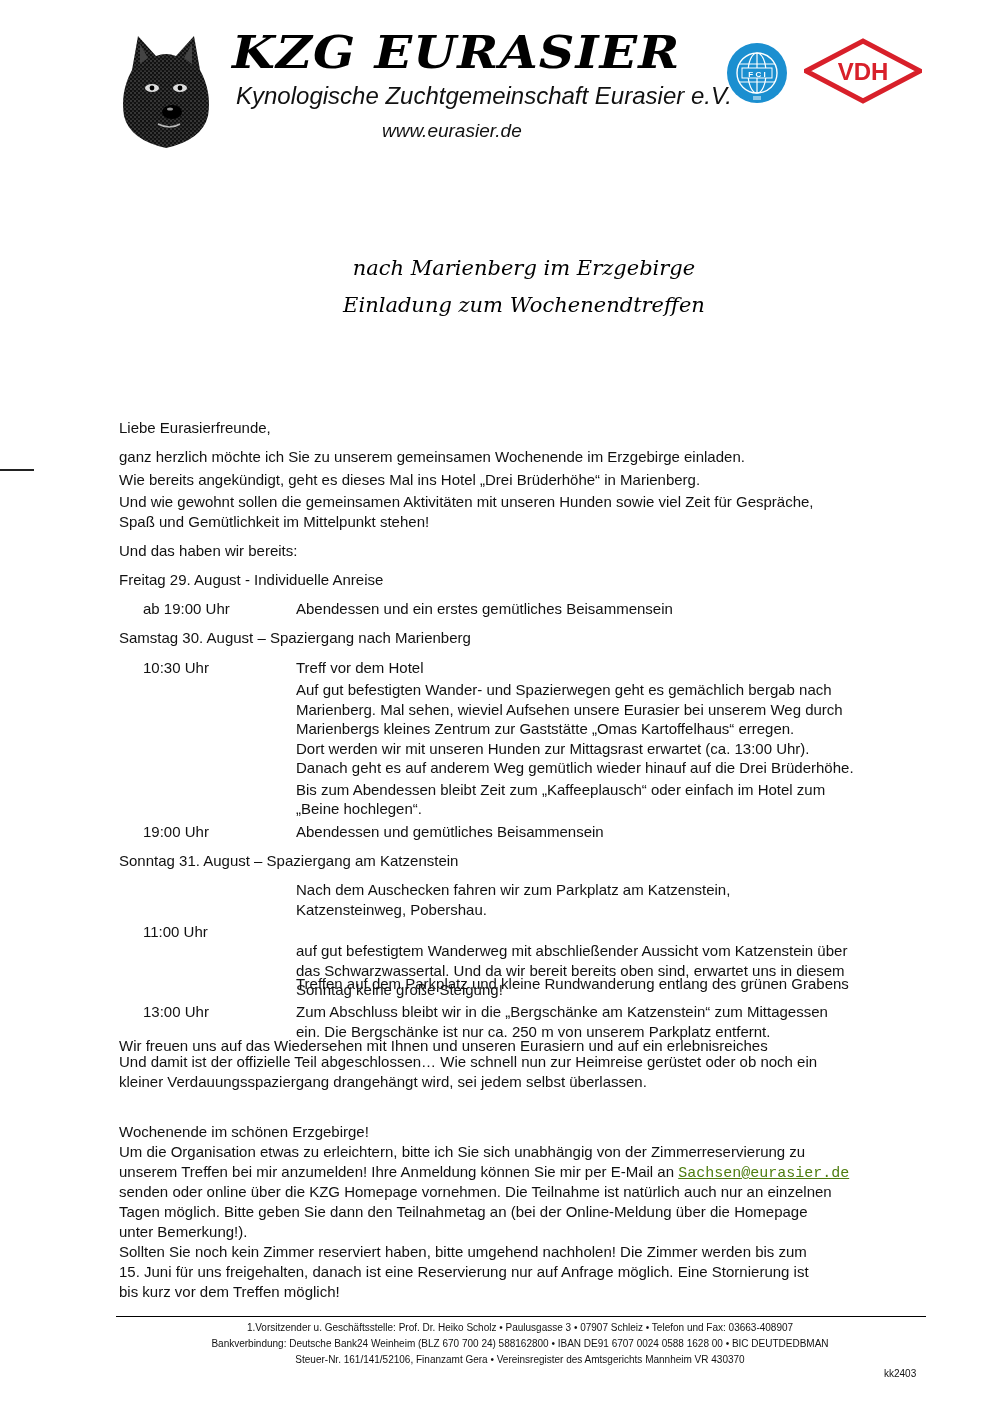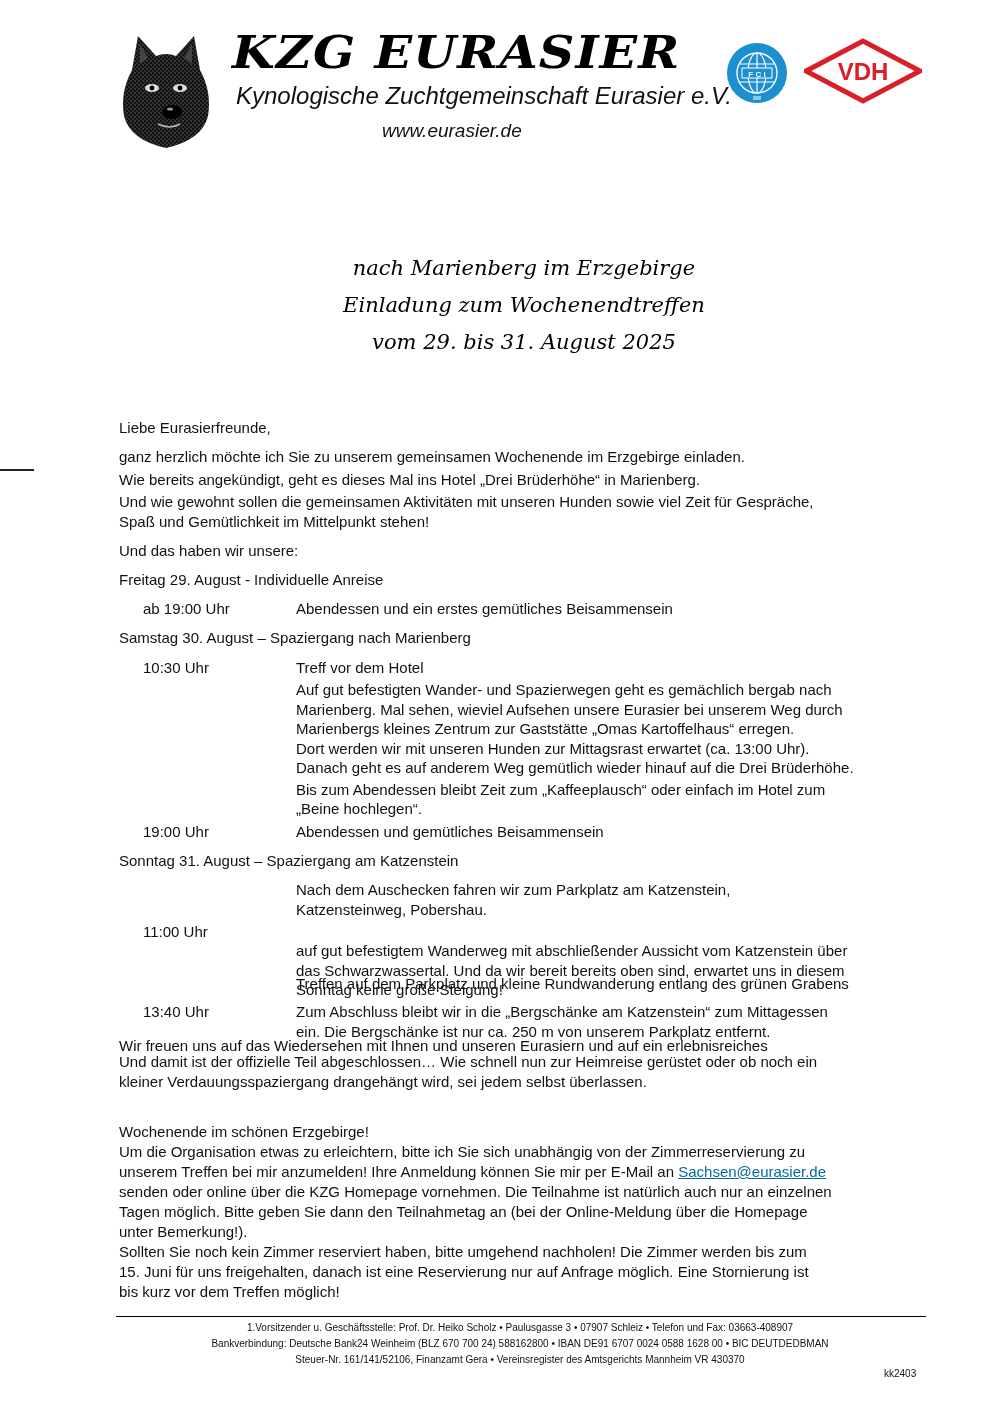--- a/index.html
+++ b/index.html
@@ -37,21 +37,21 @@
   
   .side-mark { left: 0; top: 469px; width: 34px; height: 2px; background: #222; }
 
   
   .body-text {
     left: 119px; font-size: 15px; line-height: 20px; color: #111; white-space: nowrap;
   }
   .bold { font-weight: normal; }
   .time-col { left: 143px; font-size: 15px; line-height: 20px; white-space: nowrap; }
   .desc-col { left: 296px; font-size: 15px; line-height: 20px; white-space: nowrap; text-align: center; }
-  a.email { color: #0369a1; text-decoration: underline; }
+  a.email { color: #4d7c0f; text-decoration: underline; font-family: Liberation Mono, monospace; }
 
   
   .footer-rule { left: 116px; top: 1316px; width: 810px; height: 1px; background: #000; }
   .footer {
     left: 110px; width: 820px; text-align: center; font-size: 10px; line-height: 15px;
     white-space: nowrap; color: #111;
   }
   .doc-code { left: 884px; top: 1367px; font-size: 10px; line-height: 14px; }
 </style>
 </head>
@@ -101,31 +101,30 @@
 <div class="abs vdh-logo">
   <svg width="118" height="66" viewBox="0 0 118 66">
     <polygon points="2,33 59,3 116,33 59,63" fill="#fff" stroke="#d8202a" stroke-width="5"></polygon>
     <text x="59" y="42" text-anchor="middle" font-size="24" font-weight="bold" fill="#d8202a" font-family="Liberation Sans, sans-serif">VDH</text>
   </svg>
 </div>
 
 <div class="abs title-block">
   <div>nach Marienberg im Erzgebirge</div>
   <div>Einladung zum Wochenendtreffen</div>
-  <div>vom 29. bis 31. August 2025</div>
 </div>
 
 <div class="abs side-mark"></div>
 
 <div class="abs body-text" style="top:418px">Liebe Eurasierfreunde,</div>
 <div class="abs body-text" style="top:447px">ganz herzlich möchte ich Sie zu unserem gemeinsamen Wochenende im Erzgebirge einladen.</div>
 <div class="abs body-text" style="top:470px">Wie bereits angekündigt, geht es dieses Mal ins Hotel „Drei Brüderhöhe“ in Marienberg.</div>
 <div class="abs body-text" style="top:492px">Und wie gewohnt sollen die gemeinsamen Aktivitäten mit unseren Hunden sowie viel Zeit für Gespräche,</div>
 <div class="abs body-text" style="top:512px">Spaß und Gemütlichkeit im Mittelpunkt stehen!</div>
-<div class="abs body-text" style="top:541px">Und das haben wir unsere:</div>
+<div class="abs body-text" style="top:541px">Und das haben wir bereits:</div>
 
 <div class="abs body-text" style="top:570px">
   <span class="bold">Freitag 29. August</span><span> - Individuelle Anreise</span>
 </div>
 <div class="abs time-col" style="top:599px">ab 19:00 Uhr</div>
 <div class="abs desc-col" style="top:599px">Abendessen und ein erstes gemütliches Beisammensein</div>
 
 <div class="abs body-text bold" style="top:628px">Samstag 30. August – Spaziergang nach Marienberg</div>
 <div class="abs time-col" style="top:658px">10:30 Uhr</div>
 <div class="abs desc-col" style="top:658px">Treff vor dem Hotel</div>
@@ -140,21 +139,21 @@
 <div class="abs desc-col" style="top:822px">Abendessen und gemütliches Beisammensein</div>
 
 <div class="abs body-text bold" style="top:851px">Sonntag 31. August – Spaziergang am Katzenstein</div>
 <div class="abs desc-col" style="top:880px">Nach dem Auschecken fahren wir zum Parkplatz am Katzenstein,</div>
 <div class="abs desc-col" style="top:900px">Katzensteinweg, Pobershau.</div>
 <div class="abs time-col" style="top:922px">11:00 Uhr</div>
 <div class="abs desc-col" style="top:974px">Treffen auf dem Parkplatz und kleine Rundwanderung entlang des grünen Grabens</div>
 <div class="abs desc-col" style="top:941px">auf gut befestigtem Wanderweg mit abschließender Aussicht vom Katzenstein über</div>
 <div class="abs desc-col" style="top:961px">das Schwarzwassertal. Und da wir bereit bereits oben sind, erwartet uns in diesem</div>
 <div class="abs desc-col" style="top:980px">Sonntag keine große Steigung!</div>
-<div class="abs time-col" style="top:1002px">13:40 Uhr</div>
+<div class="abs time-col" style="top:1002px">13:00 Uhr</div>
 <div class="abs desc-col" style="top:1002px">Zum Abschluss bleibt wir in die „Bergschänke am Katzenstein“ zum Mittagessen</div>
 <div class="abs desc-col" style="top:1022px">ein. Die Bergschänke ist nur ca. 250 m von unserem Parkplatz entfernt.</div>
 
 <div class="abs body-text" style="top:1052px">Und damit ist der offizielle Teil abgeschlossen… Wie schnell nun zur Heimreise gerüstet oder ob noch ein</div>
 <div class="abs body-text" style="top:1072px">kleiner Verdauungsspaziergang drangehängt wird, sei jedem selbst überlassen.</div>
 
 <div class="abs body-text" style="top:1036px">Wir freuen uns auf das Wiedersehen mit Ihnen und unseren Eurasiern und auf ein erlebnisreiches</div>
 <div class="abs body-text" style="top:1122px">Wochenende im schönen Erzgebirge!</div>
 <div class="abs body-text" style="top:1142px">Um die Organisation etwas zu erleichtern, bitte ich Sie sich unabhängig von der Zimmerreservierung zu</div>
 <div class="abs body-text" style="top:1162px">

